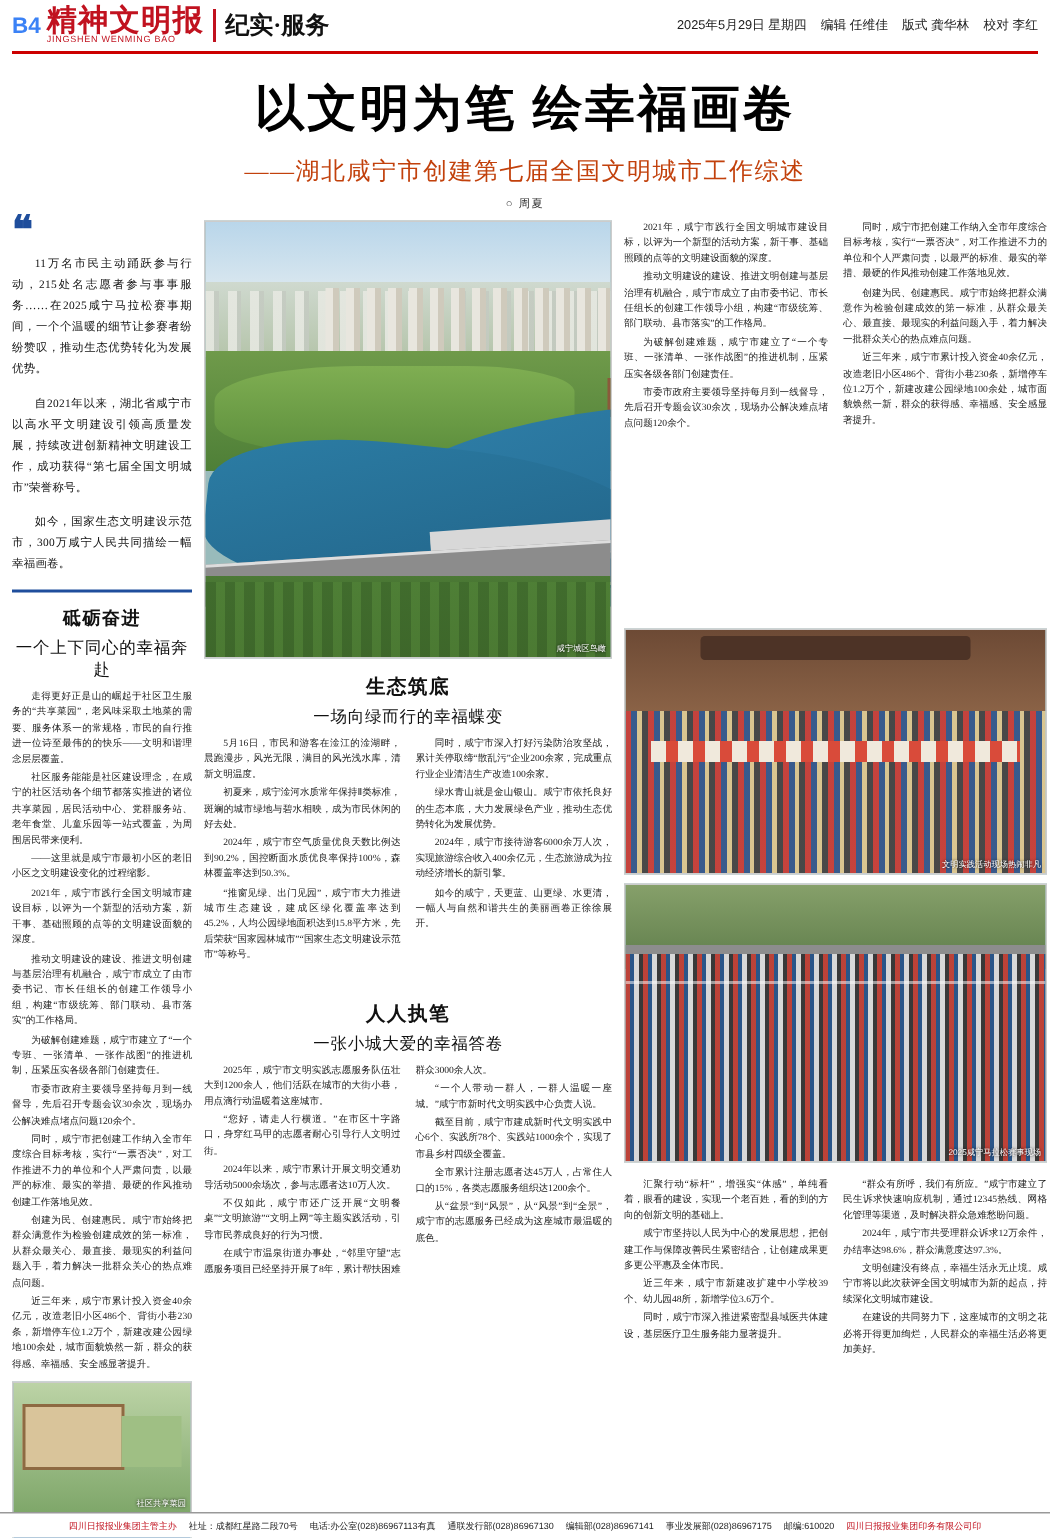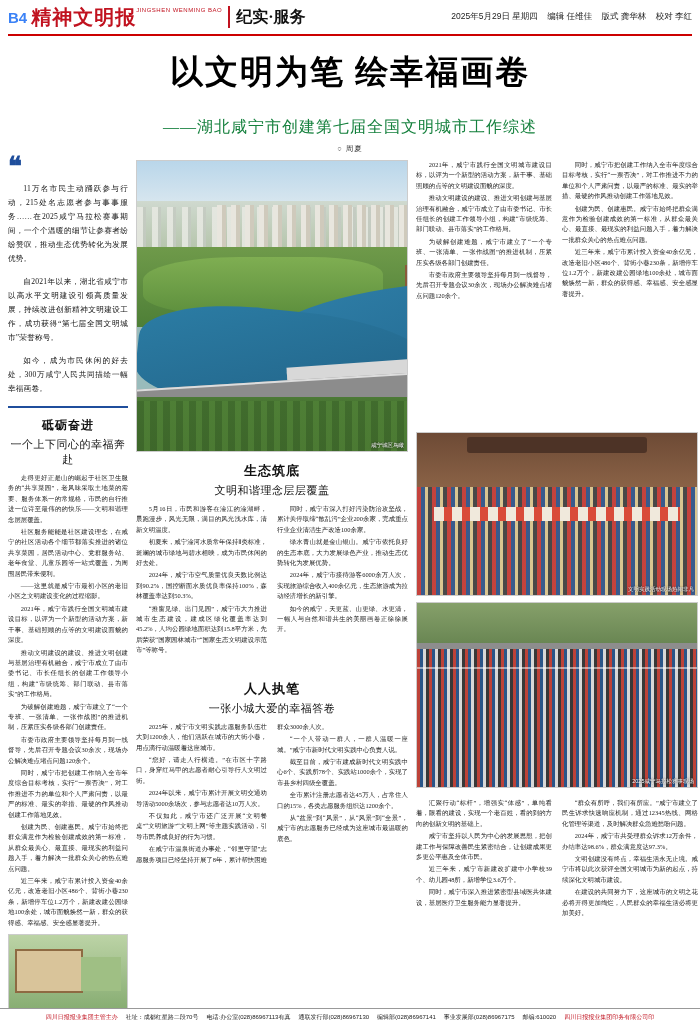--- a/index.html
+++ b/index.html
@@ -9,32 +9,32 @@
     font-family:"Liberation Serif", serif;
     color:#111;
     overflow:hidden;
     position:relative;
   }
   .page{position:relative;width:700px;height:1025px;box-sizing:border-box;padding:0 8px;}
 
   
   .masthead{display:flex;align-items:center;height:34px;border-bottom:2px solid #c00;position:relative;}
   .folio{font-family:"Liberation Sans",sans-serif;font-weight:bold;font-size:15px;color:#3b82f6;margin-right:4px;}
-  .logo-block{display:flex;flex-direction:row;justify-content:center;}
+  .logo-block{display:flex;flex-direction:column;justify-content:center;}
   .logo-cn{font-family:"Liberation Serif",serif;font-weight:bold;font-size:20px;color:#c1121f;letter-spacing:1px;line-height:20px;}
   .logo-py{font-family:"Liberation Sans",sans-serif;font-size:6px;color:#c1121f;letter-spacing:0.5px;line-height:7px;}
   .sep-bar{width:2px;height:22px;background:#c1121f;margin:0 6px;}
   .section-name{font-family:"Liberation Serif",serif;font-weight:bold;font-size:16px;color:#111;}
   .mast-right{margin-left:auto;font-family:"Liberation Sans",sans-serif;font-size:8.5px;color:#222;white-space:nowrap;}
   .mast-right span{margin-left:7px;}
 
   
   .headline-wrap{text-align:center;padding-top:14px;}
   h1.headline{font-family:"Liberation Serif",serif;font-weight:bold;font-size:33px;letter-spacing:2px;margin:0;color:#000;}
-  .subheadline{font-family:"Liberation Serif",serif;font-size:16px;margin-top:22px;color:#15803d;letter-spacing:1px;}
+  .subheadline{font-family:"Liberation Serif",serif;font-size:16px;margin-top:9px;color:#c2410c;letter-spacing:1px;}
   .byline{font-family:"Liberation Sans",sans-serif;font-size:7.5px;color:#333;margin-top:6px;letter-spacing:1px;}
 
   
   .grid{display:flex;gap:8px;margin-top:6px;height:916px;}
   .col-left{width:120px;flex:none;position:relative;}
   .col-mid{width:272px;flex:none;}
   .col-right{width:282px;flex:none;}
 
   .quote-mark{color:#1f4e9c;font-family:"Liberation Serif",serif;font-size:26px;font-weight:bold;line-height:14px;letter-spacing:-2px;}
   .lead{font-size:7.6px;line-height:14px;text-align:justify;color:#111;margin-top:8px;text-indent:2em;letter-spacing:0.2px;}
@@ -133,21 +133,21 @@
     <div class="subheadline">——湖北咸宁市创建第七届全国文明城市工作综述</div>
     <div class="byline">○ 周夏</div>
   </div>
 
   <div class="grid">
 
     <div class="col-left">
       <div class="quote-mark">❝</div>
       <div class="lead">11万名市民主动踊跃参与行动，215处名志愿者参与事事服务……在2025咸宁马拉松赛事期间，一个个温暖的细节让参赛者纷纷赞叹，推动生态优势转化为发展优势。</div>
       <div class="lead second">自2021年以来，湖北省咸宁市以高水平文明建设引领高质量发展，持续改进创新精神文明建设工作，成功获得“第七届全国文明城市”荣誉称号。</div>
-      <div class="lead second">如今，成为市民休闲的好去处，300万咸宁人民共同描绘一幅幸福画卷。</div>
+      <div class="lead second">如今，国家生态文明建设示范市，300万咸宁人民共同描绘一幅幸福画卷。</div>
 
       <div class="blue-rule"></div>
 
       <div class="sec-h small">
         <div class="t1">砥砺奋进</div>
         <div class="t2">一个上下同心的幸福奔赴</div>
       </div>
 
       <div class="body-one" style="margin-top:6px;">
         <p>走得更好正是山的崛起于社区卫生服务的“共享菜园”，老风味采取土地菜的需要、服务体系一的常规格，市民的自行推进一位诗至最伟的的快乐——文明和谐理念层层覆盖。</p>
@@ -188,21 +188,21 @@
         <div class="hero-water2"></div>
         <div class="hero-bridge"></div>
         <div class="hero-road"></div>
         <div class="hero-fore"></div>
         <div class="hero-trees"></div>
         <div class="cap">咸宁城区鸟瞰</div>
       </div>
 
       <div class="sec-h" style="margin-top:10px;">
         <div class="t1">生态筑底</div>
-        <div class="t2">文明和谐理念层层覆盖</div>
+        <div class="t2">一场向绿而行的幸福蝶变</div>
       </div>
 
       <div class="body-col" style="margin-top:6px;">
         <p>5月16日，市民和游客在淦江的淦湖畔，晨跑漫步，风光无限，满目的风光浅水库，清新文明温度。</p>
         <p>初夏来，咸宁淦河水质常年保持Ⅱ类标准，斑斓的城市绿地与碧水相映，成为市民休闲的好去处。</p>
         <p>2024年，咸宁市空气质量优良天数比例达到90.2%，国控断面水质优良率保持100%，森林覆盖率达到50.3%。</p>
         <p>“推窗见绿、出门见园”，咸宁市大力推进城市生态建设，建成区绿化覆盖率达到45.2%，人均公园绿地面积达到15.8平方米，先后荣获“国家园林城市”“国家生态文明建设示范市”等称号。</p>
         <p>同时，咸宁市深入打好污染防治攻坚战，累计关停取缔“散乱污”企业200余家，完成重点行业企业清洁生产改造100余家。</p>
         <p>绿水青山就是金山银山。咸宁市依托良好的生态本底，大力发展绿色产业，推动生态优势转化为发展优势。</p>
         <p>2024年，咸宁市接待游客6000余万人次，实现旅游综合收入400余亿元，生态旅游成为拉动经济增长的新引擎。</p>

